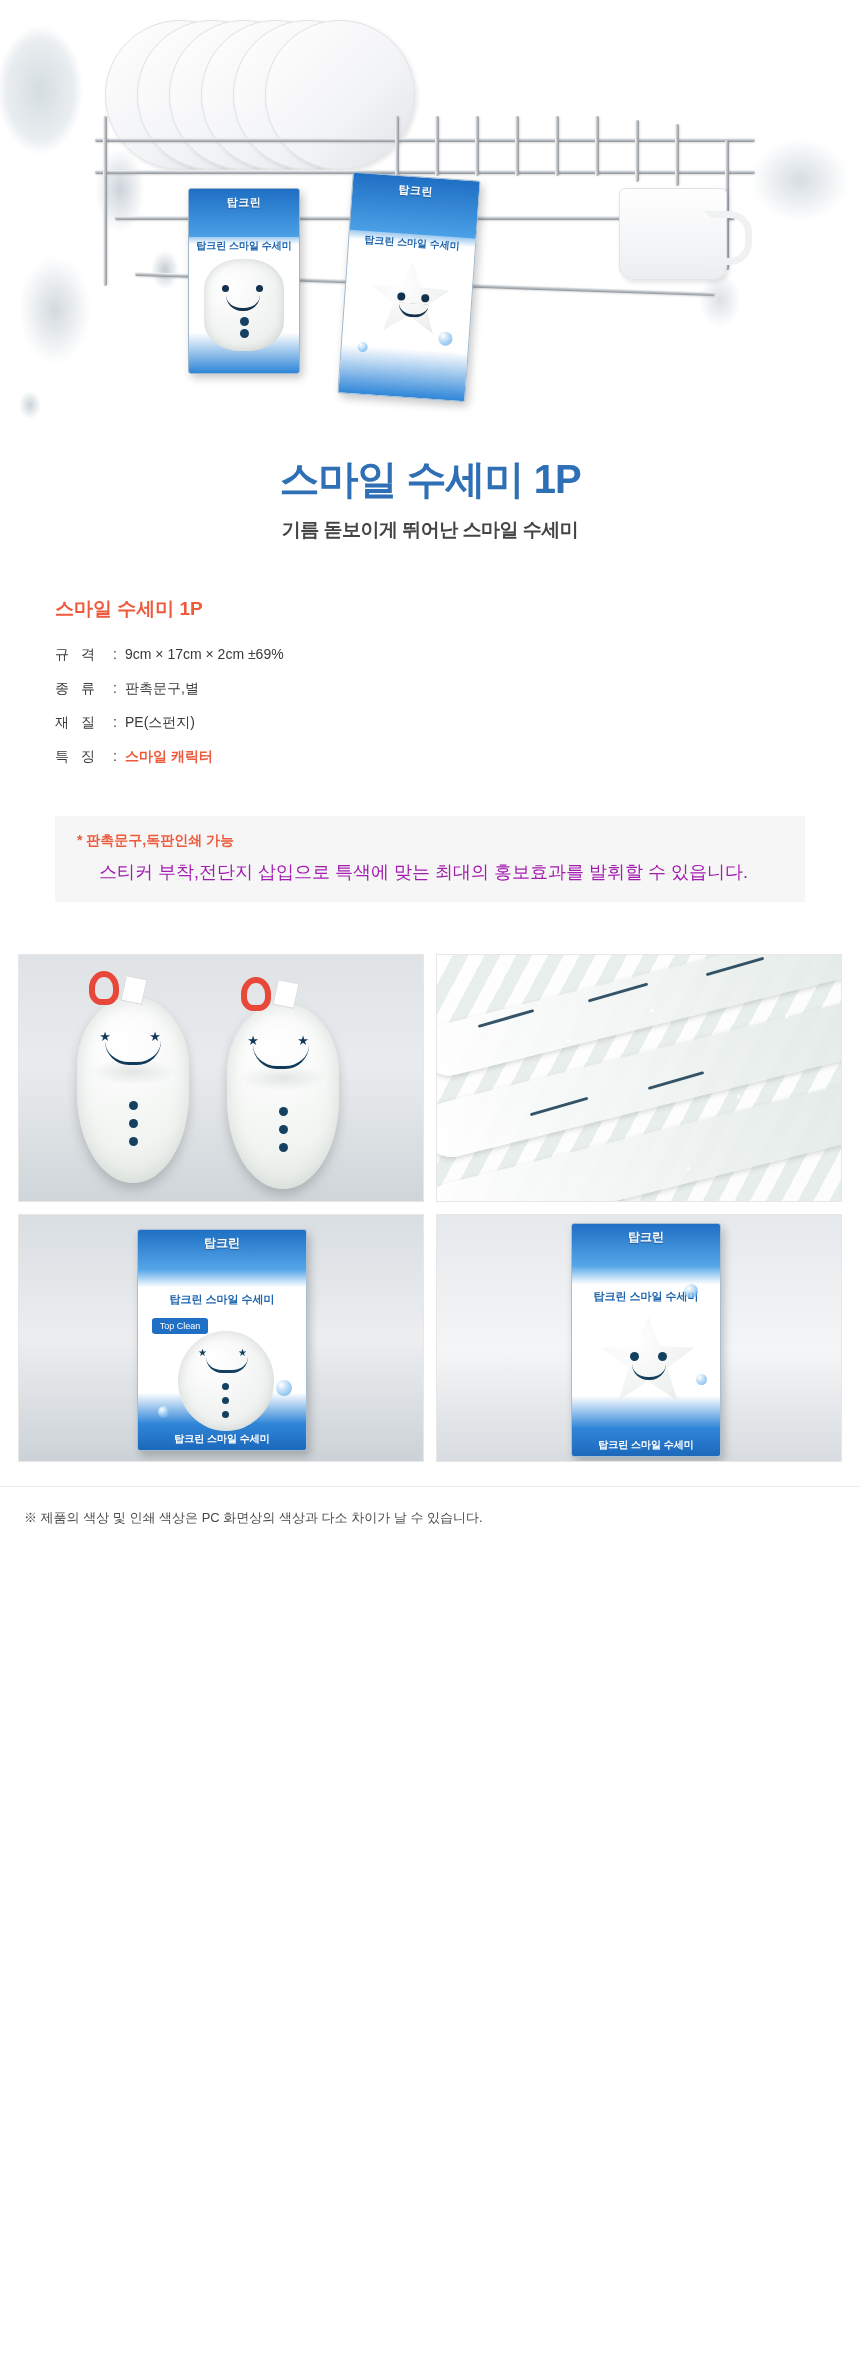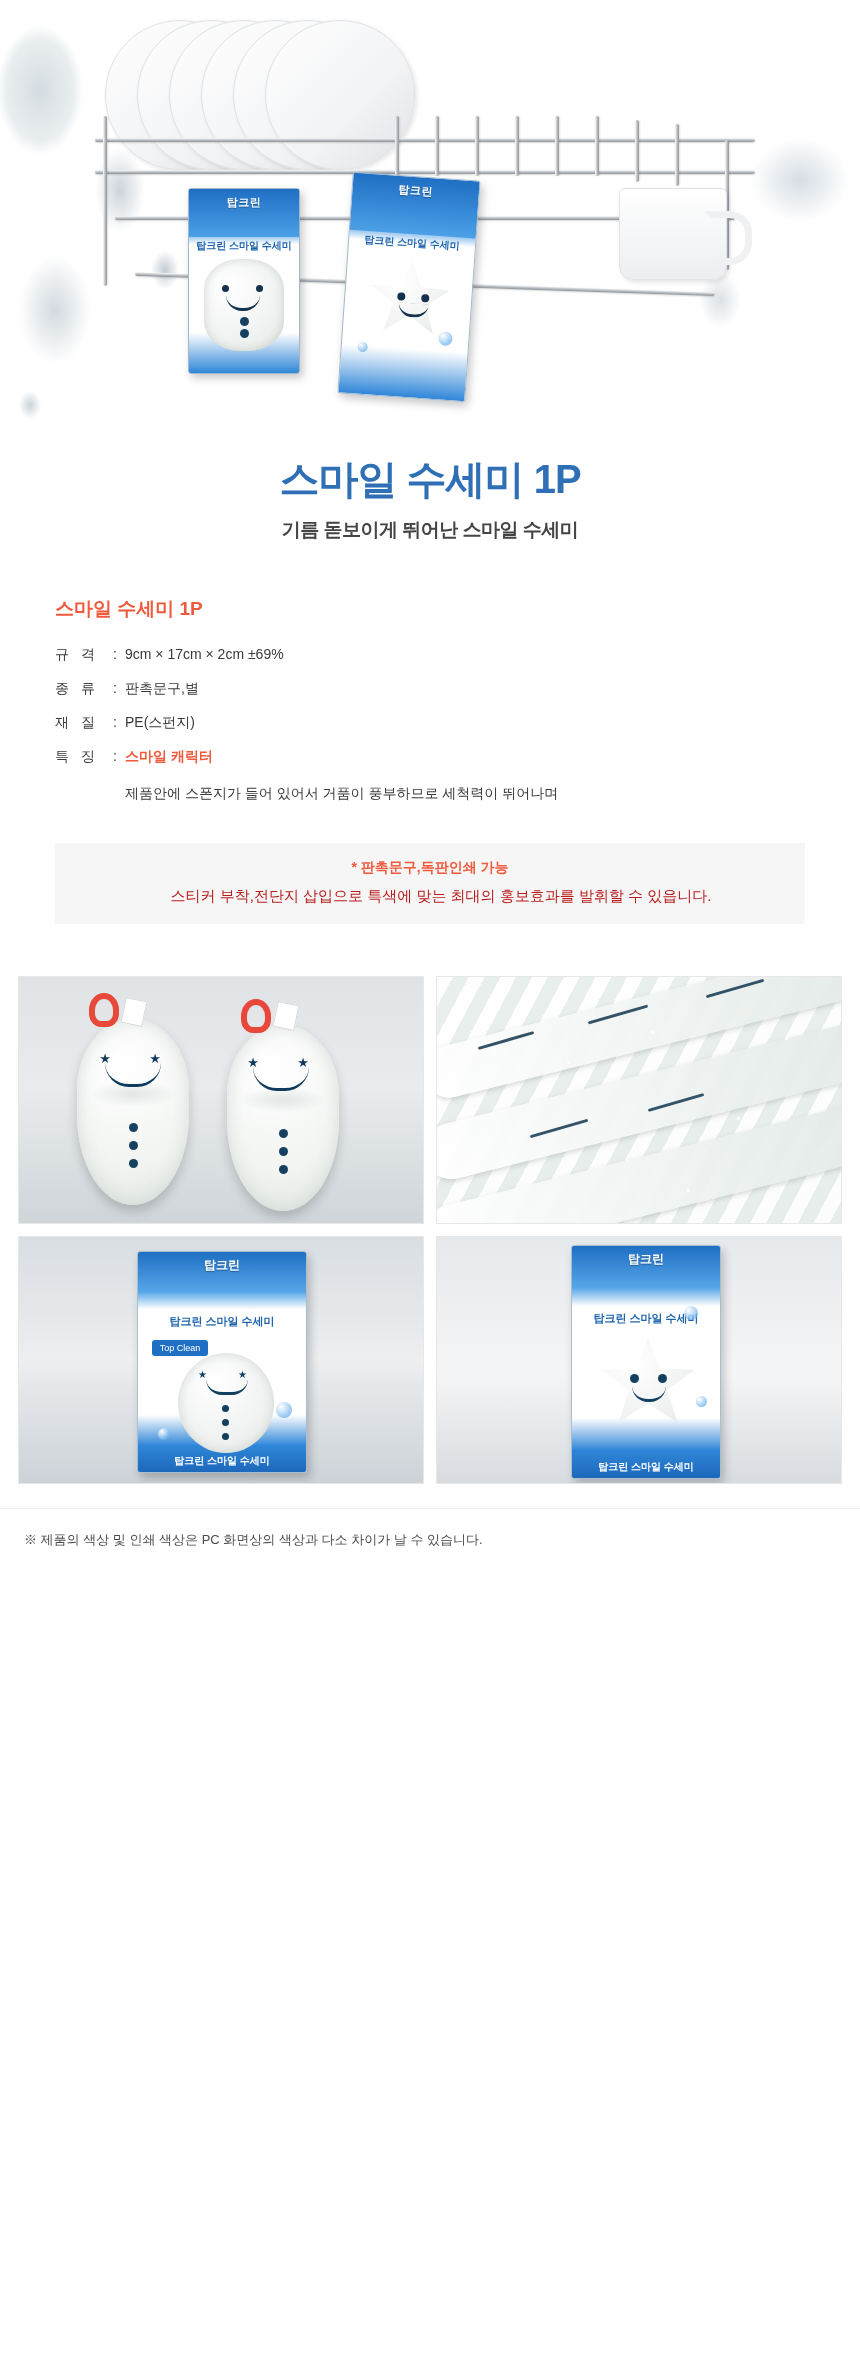--- a/index.html
+++ b/index.html
@@ -216,31 +216,30 @@
     color: #3a3a3a;
     line-height: 1.95;
   }
   .spec-note .hl { color: #ef5a3d; font-weight: bold; display: block; margin-top: 12px; }
 
   
   .printbox {
     margin: 26px 55px 34px 55px;
     background: #f6f6f6;
     padding: 16px 22px 18px 22px;
-    text-align: center;
   }
   .printbox .pb-title {
     color: #ef5a3d;
     font-size: 14px;
     font-weight: bold;
     margin-bottom: 10px;
   }
   .printbox .pb-body {
-    font-size: 15px;
-    color: #b91c1c;
+    font-size: 18px;
+    color: #a21caf;
     padding-left: 22px;
   }
 
   
   .grid {
     padding: 18px 14px 10px 14px;
     display: grid;
     grid-template-columns: 406px 406px;
     grid-gap: 12px;
     justify-content: center;
@@ -451,21 +450,20 @@
       <span class="spec-colon">:</span>
       <span class="spec-val">PE(스펀지)</span>
     </div>
     <div class="spec-row">
       <span class="spec-key">특  징</span>
       <span class="spec-colon">:</span>
       <span class="spec-val accent">스마일 캐릭터</span>
     </div>
 
     <div class="spec-note">
-      <div>제품안에 스폰지가 들어 있어서 거품이 풍부하므로 세척력이 뛰어나며</div>
     </div>
   </div>
 
   <div class="printbox">
     <div class="pb-title">* 판촉문구,독판인쇄 가능</div>
     <div class="pb-body">스티커 부착,전단지  삽입으로  특색에 맞는 최대의 홍보효과를 발휘할 수 있읍니다.</div>
   </div>
 
 
   <div class="grid">

